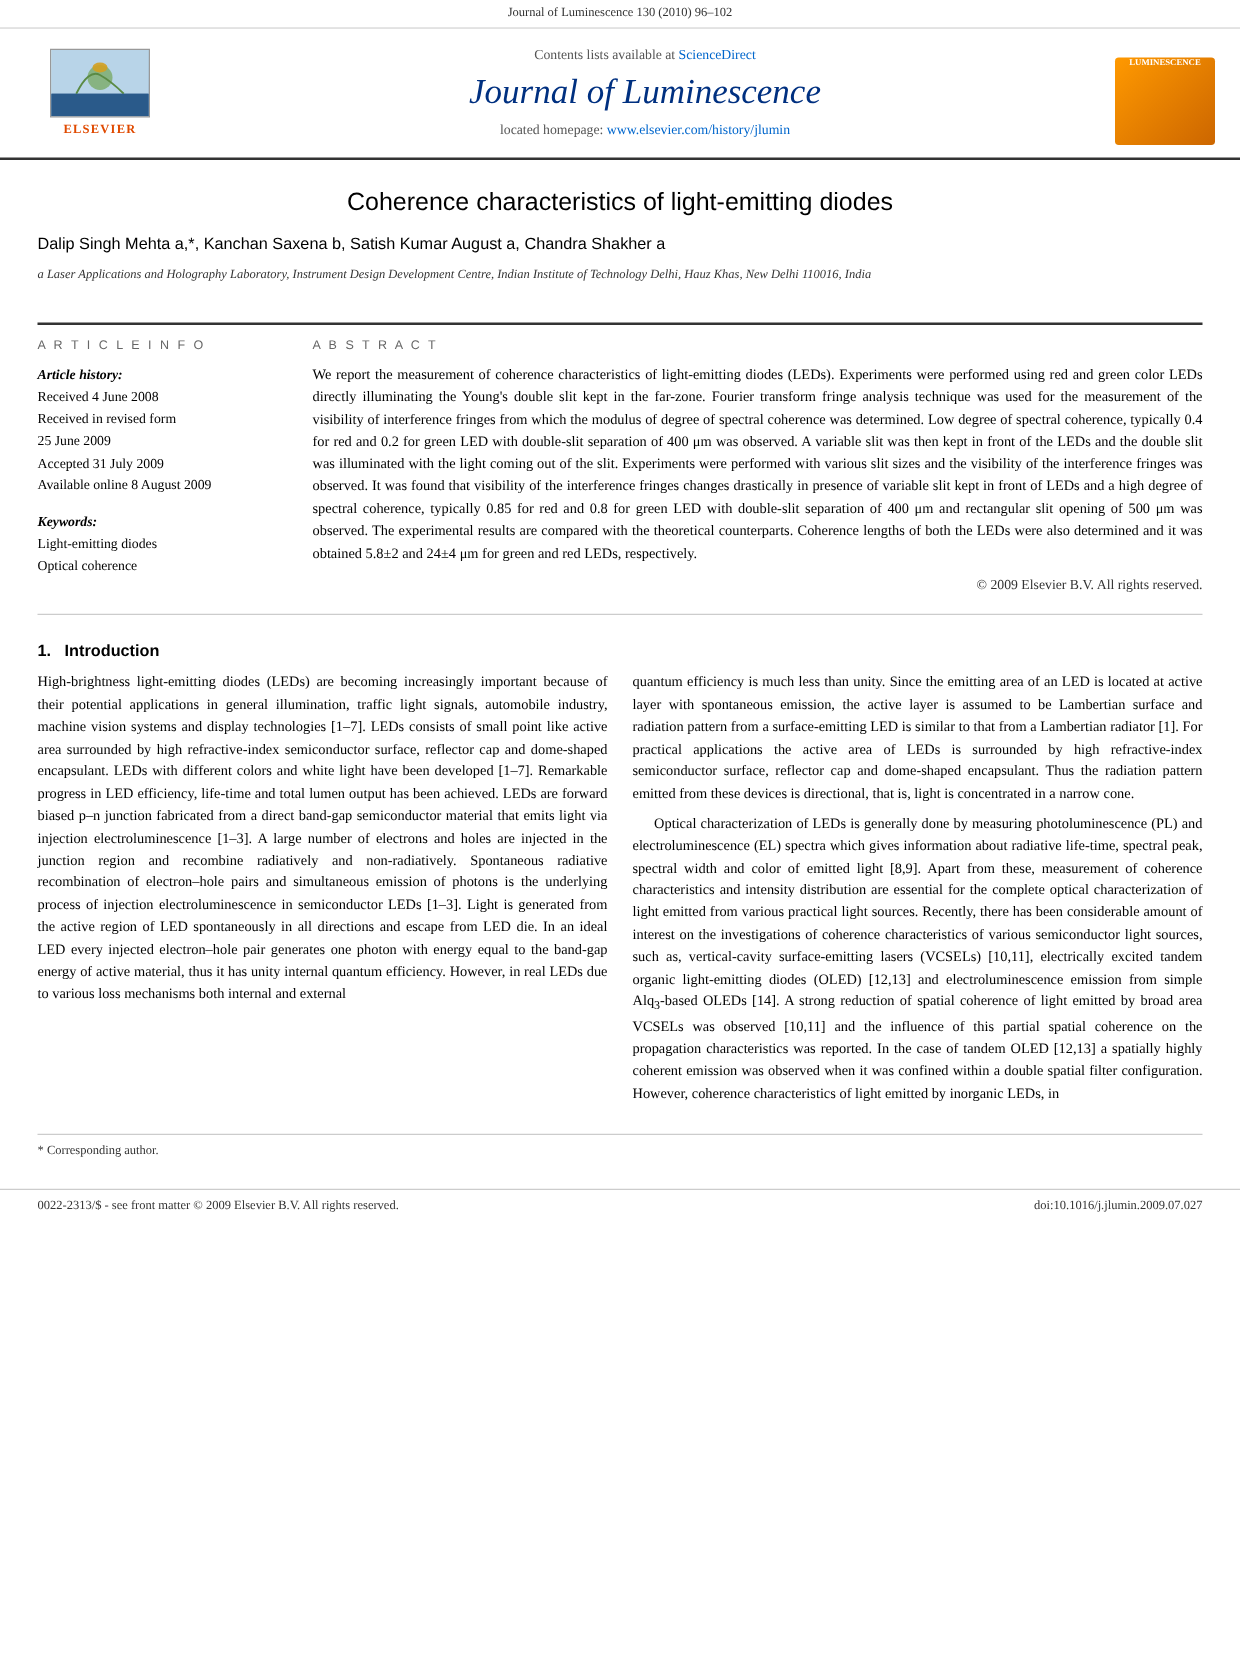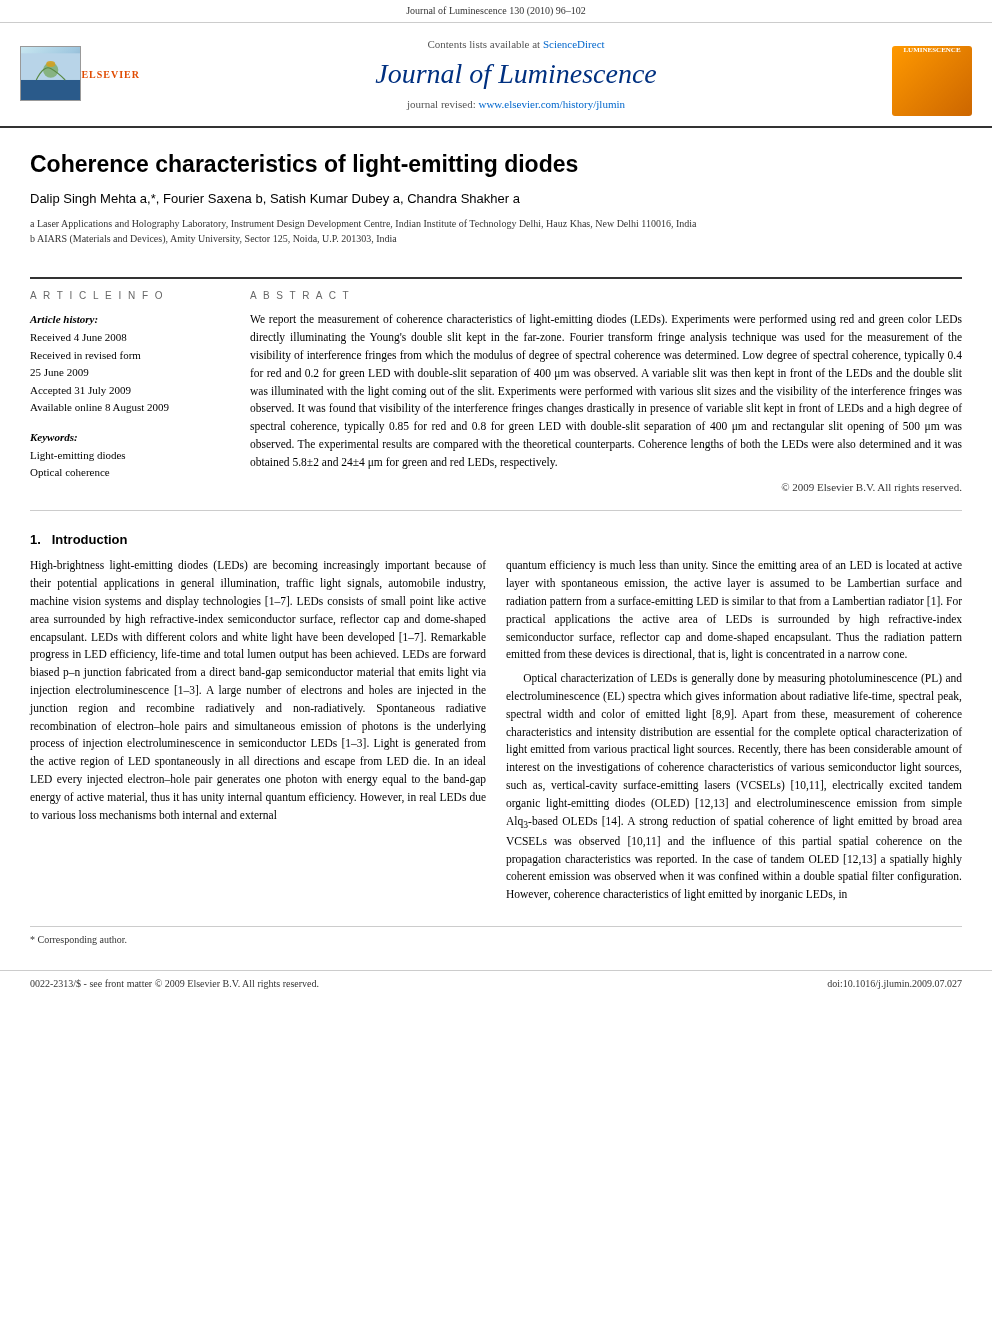--- a/index.html
+++ b/index.html
@@ -28,21 +28,21 @@
       align-items: center;
       padding: 10px 20px;
       border-bottom: 2px solid #333;
       background: #fff;
     }
     .header-left {
       width: 120px;
     }
     .elsevier-logo {
       display: flex;
-      flex-direction: row;
+      flex-direction: column;
       align-items: center;
     }
     .logo-graphic {
       width: 80px;
       height: 55px;
       background: linear-gradient(135deg, #c8e6f0 0%, #a0c8e0 50%, #7090b0 100%);
       border: 1px solid #999;
       display: flex;
       align-items: center;
       justify-content: center;
@@ -118,39 +118,41 @@
       text-transform: uppercase;
     }
 
     
     .main-content {
       padding: 20px 30px;
     }
 
     
     .article-title {
-      font-size: 23px;
-      font-weight: bold;
+      font-size: 20px;
+      font-weight: normal;
       color: #000;
       margin-bottom: 10px;
       font-family: Arial, sans-serif;
+      text-align: center;
     }
 
     
     .authors {
       font-size: 13px;
       color: #000;
       margin-bottom: 8px;
       font-family: Arial, sans-serif;
     }
 
     
     .affiliations {
       font-size: 10px;
       color: #333;
+      font-style: italic;
       margin-bottom: 31px;
       line-height: 1.5;
     }
 
     .divider {
       border: none;
       border-top: 1px solid #ccc;
       margin: 10px 0;
     }
     .divider-thick {
@@ -282,42 +284,41 @@
       <div class="logo-text">ELSEVIER</div>
     </div>
   </div>
   <div class="header-center">
     <div class="contents-available">
       <span>Contents lists available at</span>
       <a href="#" class="science-direct-link">ScienceDirect</a>
     </div>
     <div class="journal-name">Journal of Luminescence</div>
     <div class="journal-homepage">
-      <span>journal revised:</span>
+      <span>located homepage:</span>
       <a href="#" class="science-direct-link">www.elsevier.com/history/jlumin</a>
     </div>
   </div>
   <div class="header-right">
     <div class="luminescence-badge">
       <div class="luminescence-badge-text">LUMINESCENCE</div>
     </div>
   </div>
 </div>
 
 <div class="main-content">
 
   <div class="article-title">Coherence characteristics of light-emitting diodes</div>
 
   <div class="authors">
-    <span>Dalip Singh Mehta a,*, Fourier Saxena b, Satish Kumar Dubey a, Chandra Shakher a</span>
+    <span>Dalip Singh Mehta a,*, Kanchan Saxena b, Satish Kumar August a, Chandra Shakher a</span>
   </div>
 
   <div class="affiliations">
     <div>a Laser Applications and Holography Laboratory, Instrument Design Development Centre, Indian Institute of Technology Delhi, Hauz Khas, New Delhi 110016, India</div>
-    <div>b AIARS (Materials and Devices), Amity University, Sector 125, Noida, U.P. 201303, India</div>
   </div>
 
   <hr class="divider divider-thick">
 
   <div class="two-col">
 
     <div class="col-left">
       <div class="section-header">A R T I C L E   I N F O</div>
       <div class="article-info-block">
         <div><span class="label">Article history:</span></div>

